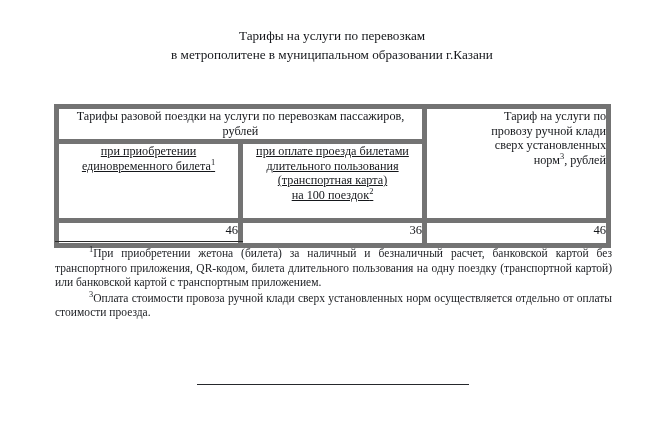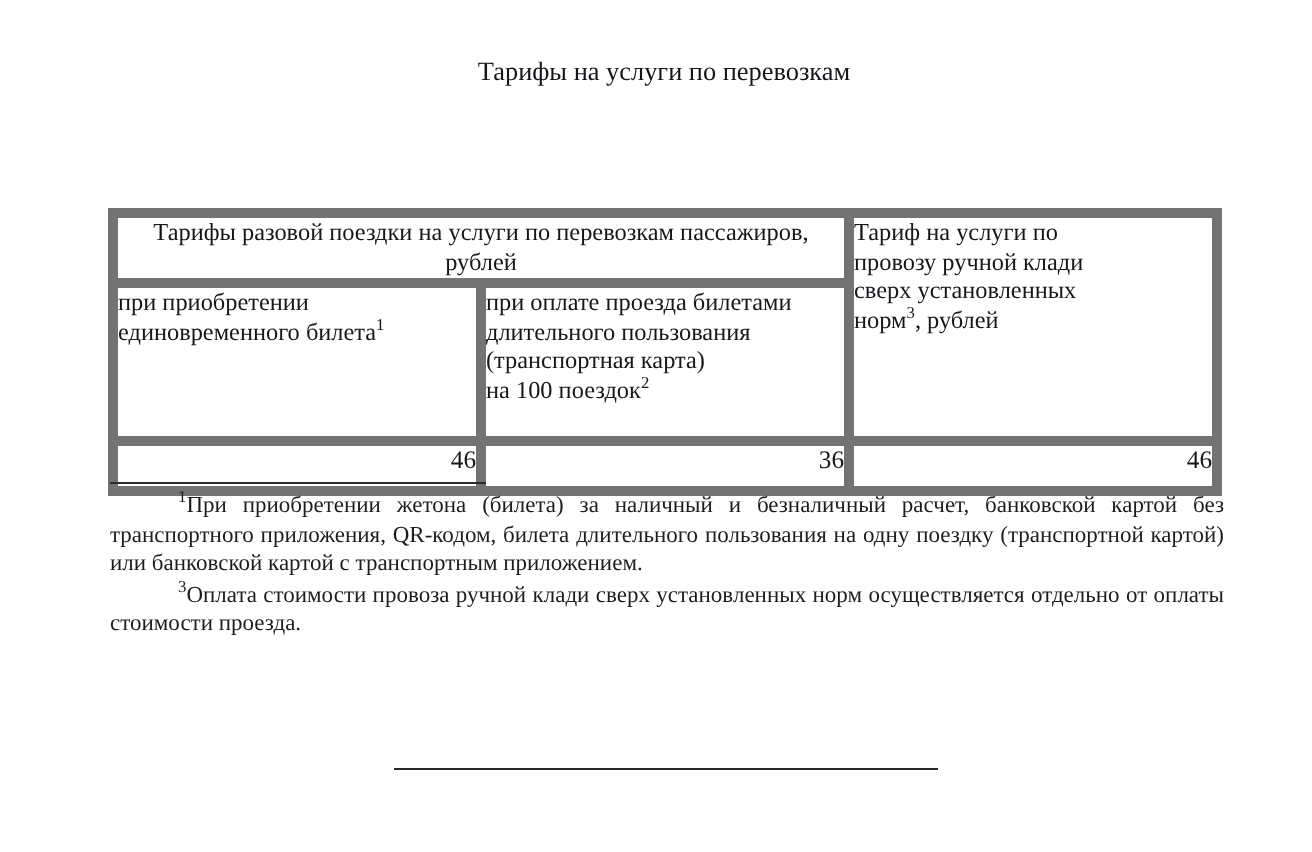--- a/index.html
+++ b/index.html
@@ -57,28 +57,29 @@
   }
   .th-group {
     height: 28px;
     text-align: center;
     vertical-align: middle;
     font-size: 12.2px;
     padding: 0 4px;
   }
   .th-sub {
     height: 74px;
-    text-align: left;
+    text-align: center;
     vertical-align: top;
     font-size: 12.2px;
     line-height: 14.6px;
     padding: 5px 6px 0 6px;
+    text-decoration: underline;
   }
   .th-right {
-    text-align: left;
+    text-align: right;
     vertical-align: top;
     font-size: 12.2px;
     line-height: 14.6px;
     padding: 6px 5px 0 5px;
   }
   .val-cell {
     height: 20px;
     text-align: right;
     vertical-align: middle;
     font-size: 12.6px;
@@ -125,20 +126,21 @@
     border-top: 1.4px solid #26282c;
   }
 </style>
 </head>
 <body>
 
 <div class="page">
 
   <div class="doc-title">
     <span class="tline">Тарифы на услуги по перевозкам</span>
+    <span class="tline">в метрополитене в муниципальном образовании г.Казани</span>
   </div>
 
   <table class="tariff-table">
     <tbody>
       <tr>
         <td class="th-group" colspan="2">Тарифы разовой поездки на услуги по перевозкам пассажиров, рублей</td>
         <td class="th-right" rowspan="2">
           <span>Тариф на услуги по</span><br>
           <span>провозу ручной клади</span><br>
           <span>сверх установленных</span><br>

